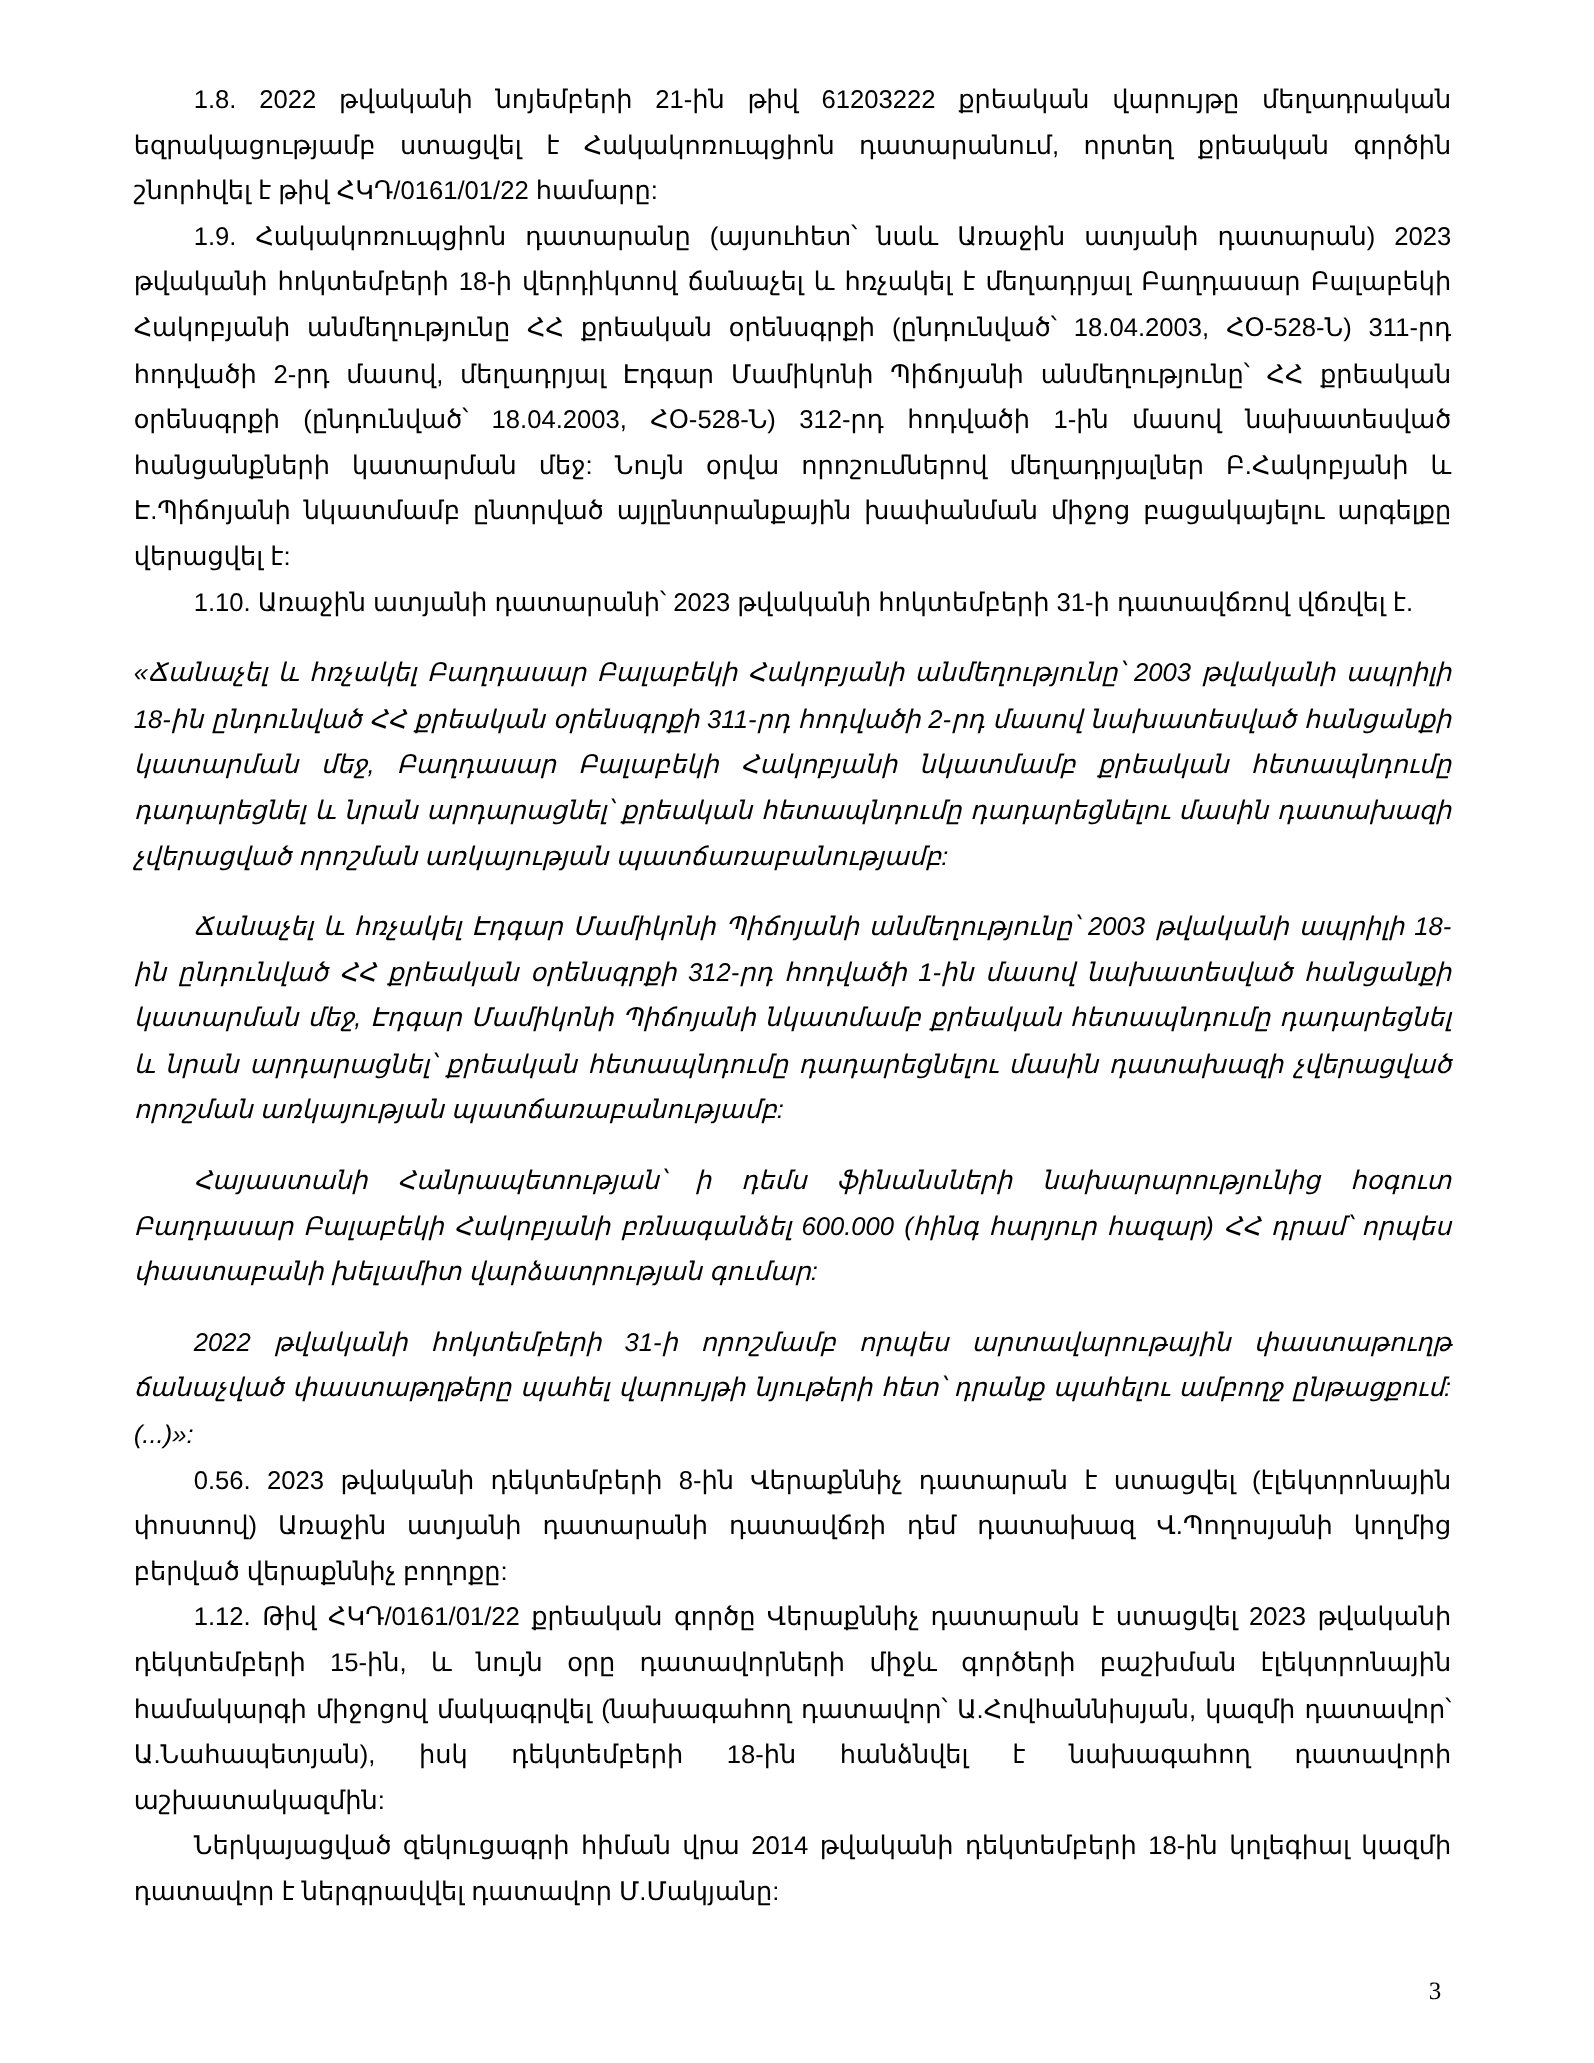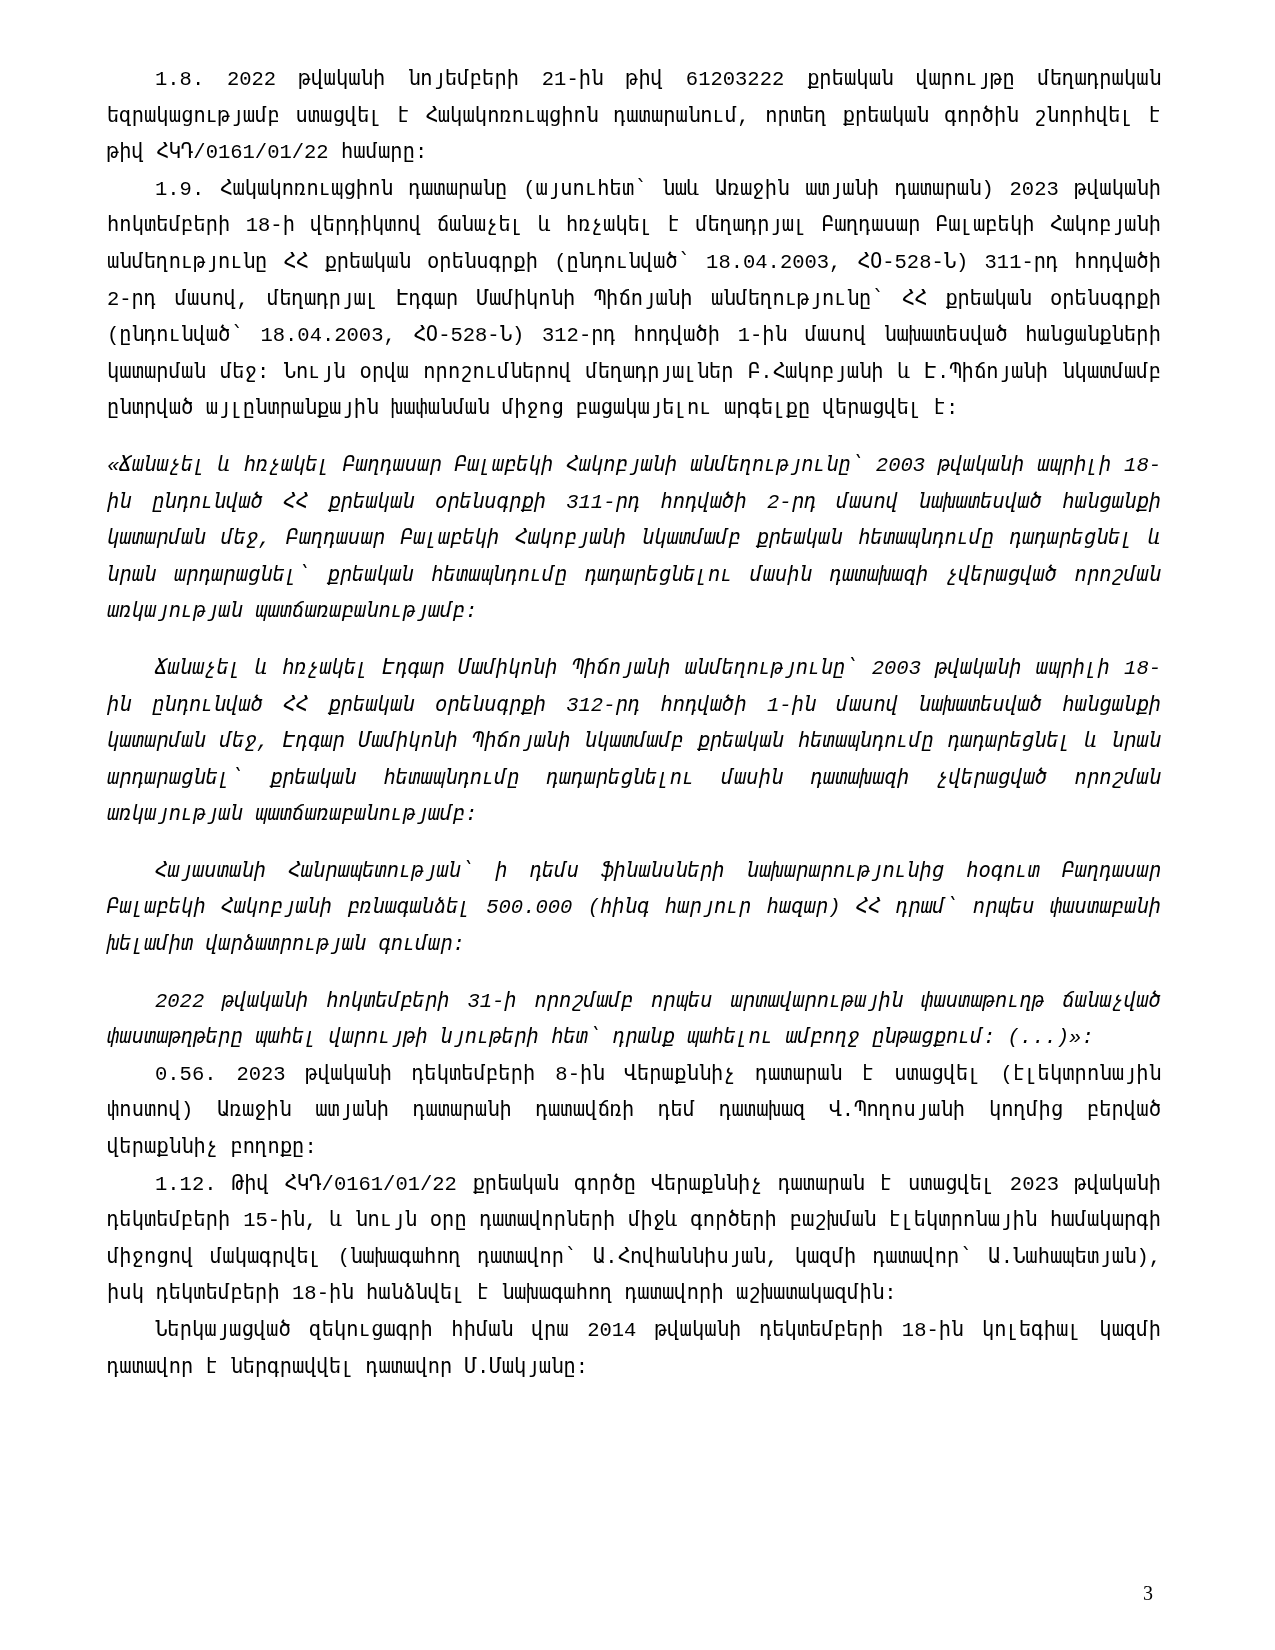--- a/index.html
+++ b/index.html
@@ -2,21 +2,21 @@
 <html><head>
 <meta charset="utf-8">
 <style>
   html, body { margin: 0; padding: 0; background: #ffffff; }
   body { width: 1275px; height: 1650px; position: relative; overflow: hidden; }
   .page {
     position: absolute;
     left: 107px;
     top: 62px;
     width: 1054px;
-    font-family: Liberation Mono, monospace;
+    font-family: Liberation Sans, sans-serif;
     font-size: 20.5px;
     line-height: 36.6px;
     color: #000000;
   }
   .para {
     margin: 0;
     text-align: justify;
     text-indent: 48px;
   }
   .para.italic { font-style: italic; margin-top: 20px; }
@@ -28,22 +28,23 @@
     font-size: 20px;
     color: #000000;
   }
 </style>
 </head>
 <body>
 
 <div class="page">
   <p class="para">1.8. 2022 թվականի նոյեմբերի 21-ին թիվ 61203222 քրեական վարույթը մեղադրական եզրակացությամբ ստացվել է Հակակոռուպցիոն դատարանում, որտեղ քրեական գործին շնորհվել է թիվ ՀԿԴ/0161/01/22 համարը:</p>
   <p class="para">1.9. Հակակոռուպցիոն դատարանը (այսուհետ՝ նաև Առաջին ատյանի դատարան) 2023 թվականի հոկտեմբերի 18-ի վերդիկտով ճանաչել և հռչակել է մեղադրյալ Բաղդասար Բալաբեկի Հակոբյանի անմեղությունը ՀՀ քրեական օրենսգրքի (ընդունված՝ 18.04.2003, ՀՕ-528-Ն) 311-րդ հոդվածի 2-րդ մասով, մեղադրյալ Էդգար Մամիկոնի Պիճոյանի անմեղությունը՝ ՀՀ քրեական օրենսգրքի (ընդունված՝ 18.04.2003, ՀՕ-528-Ն) 312-րդ հոդվածի 1-ին մասով նախատեսված հանցանքների կատարման մեջ: Նույն օրվա որոշումներով մեղադրյալներ Բ.Հակոբյանի և Է.Պիճոյանի նկատմամբ ընտրված այլընտրանքային խափանման միջոց բացակայելու արգելքը վերացվել է:</p>
+  <p class="para">1.10. Առաջին ատյանի դատարանի՝ 2023 թվականի հոկտեմբերի 31-ի դատավճռով վճռվել է.</p>
   <p class="para italic" style="text-indent:0">«Ճանաչել և հռչակել Բաղդասար Բալաբեկի Հակոբյանի անմեղությունը՝ 2003 թվականի ապրիլի 18-ին ընդունված ՀՀ քրեական օրենսգրքի 311-րդ հոդվածի 2-րդ մասով նախատեսված հանցանքի կատարման մեջ, Բաղդասար Բալաբեկի Հակոբյանի նկատմամբ քրեական հետապնդումը դադարեցնել և նրան արդարացնել՝ քրեական հետապնդումը դադարեցնելու մասին դատախազի չվերացված որոշման առկայության պատճառաբանությամբ:</p>
   <p class="para italic">Ճանաչել և հռչակել Էդգար Մամիկոնի Պիճոյանի անմեղությունը՝ 2003 թվականի ապրիլի 18-ին ընդունված ՀՀ քրեական օրենսգրքի 312-րդ հոդվածի 1-ին մասով նախատեսված հանցանքի կատարման մեջ, Էդգար Մամիկոնի Պիճոյանի նկատմամբ քրեական հետապնդումը դադարեցնել և նրան արդարացնել՝ քրեական հետապնդումը դադարեցնելու մասին դատախազի չվերացված որոշման առկայության պատճառաբանությամբ:</p>
-  <p class="para italic">Հայաստանի Հանրապետության՝ ի դեմս ֆինանսների նախարարությունից հօգուտ Բաղդասար Բալաբեկի Հակոբյանի բռնագանձել 500.000 (հինգ հարյուր հազար) ՀՀ դրամ՝ որպես փաստաբանի խելամիտ վարձատրության գումար:</p>
+  <p class="para italic">Հայաստանի Հանրապետության՝ ի դեմս ֆինանսների նախարարությունից հօգուտ Բաղդասար Բալաբեկի Հակոբյանի բռնագանձել 600.000 (հինգ հարյուր հազար) ՀՀ դրամ՝ որպես փաստաբանի խելամիտ վարձատրության գումար:</p>
   <p class="para italic">2022 թվականի հոկտեմբերի 31-ի որոշմամբ որպես արտավարութային փաստաթուղթ ճանաչված փաստաթղթերը պահել վարույթի նյութերի հետ՝ դրանք պահելու ամբողջ ընթացքում: (...)»:</p>
   <p class="para">0.56. 2023 թվականի դեկտեմբերի 8-ին Վերաքննիչ դատարան է ստացվել (էլեկտրոնային փոստով) Առաջին ատյանի դատարանի դատավճռի դեմ դատախազ Վ.Պողոսյանի կողմից բերված վերաքննիչ բողոքը:</p>
   <p class="para">1.12. Թիվ ՀԿԴ/0161/01/22 քրեական գործը Վերաքննիչ դատարան է ստացվել 2023 թվականի դեկտեմբերի 15-ին, և նույն օրը դատավորների միջև գործերի բաշխման էլեկտրոնային համակարգի միջոցով մակագրվել (նախագահող դատավոր՝ Ա.Հովհաննիսյան, կազմի դատավոր՝ Ա.Նահապետյան), իսկ դեկտեմբերի 18-ին հանձնվել է նախագահող դատավորի աշխատակազմին:</p>
   <p class="para">Ներկայացված զեկուցագրի հիման վրա 2014 թվականի դեկտեմբերի 18-ին կոլեգիալ կազմի դատավոր է ներգրավվել դատավոր Մ.Մակյանը:</p>
 </div>
 
 <div class="page-number">3</div>
 
 </body></html>

